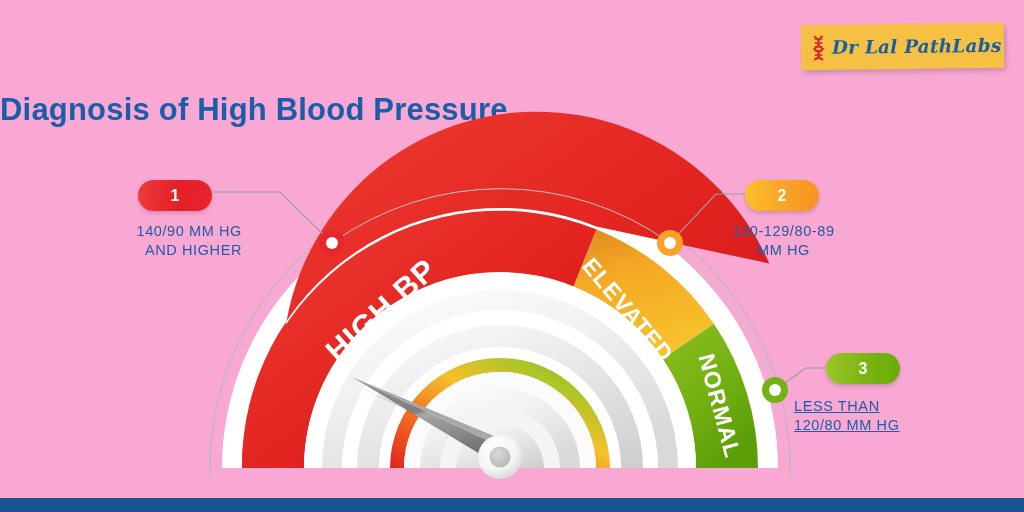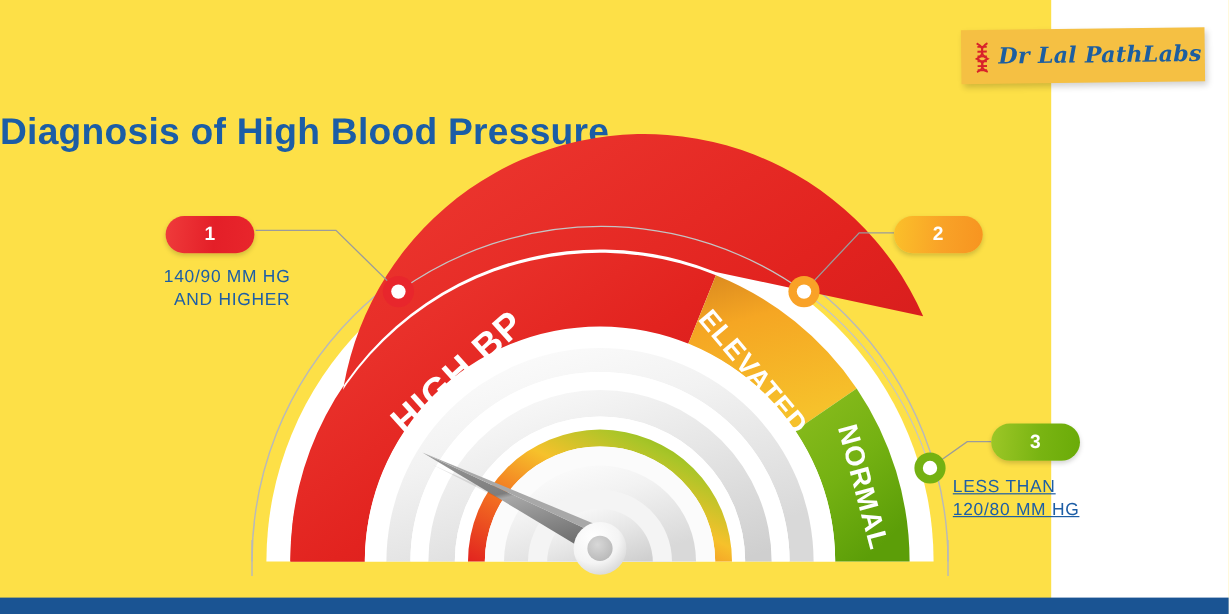--- a/index.html
+++ b/index.html
@@ -10,23 +10,23 @@
     width: 1024px;
     height: 512px;
     background: #ffffff;
     font-family: "Liberation Sans", sans-serif;
     overflow: hidden;
     position: relative;
   }
   #stage {
     position: absolute;
     left: 0; top: 0;
-    width: 876px;
+    width: 1024px;
     height: 512px;
-    background: #fde047;
+    background: #f9a8d4;
   }
 
   
   #logo-box {
     position: absolute;
     left: 801px;
     top: 24px;
     width: 203px;
     height: 45px;
     background: #f5c043;
@@ -266,20 +266,22 @@
   </div>
 
   <div class="callout" id="callout-1">
     <div class="pill pill-1">1</div>
     <div class="calloutText">140/90 MM HG
 AND HIGHER</div>
   </div>
 
   <div class="callout" id="callout-2">
     <div class="pill pill-2">2</div>
+    <div class="calloutText">120-129/80-89
+MM HG</div>
   </div>
 
   <div class="callout" id="callout-3">
     <div class="pill pill-3">3</div>
     <div class="calloutText">LESS THAN
 120/80 MM HG</div>
   </div>
 
   <div id="bottom-bar"></div>
 

